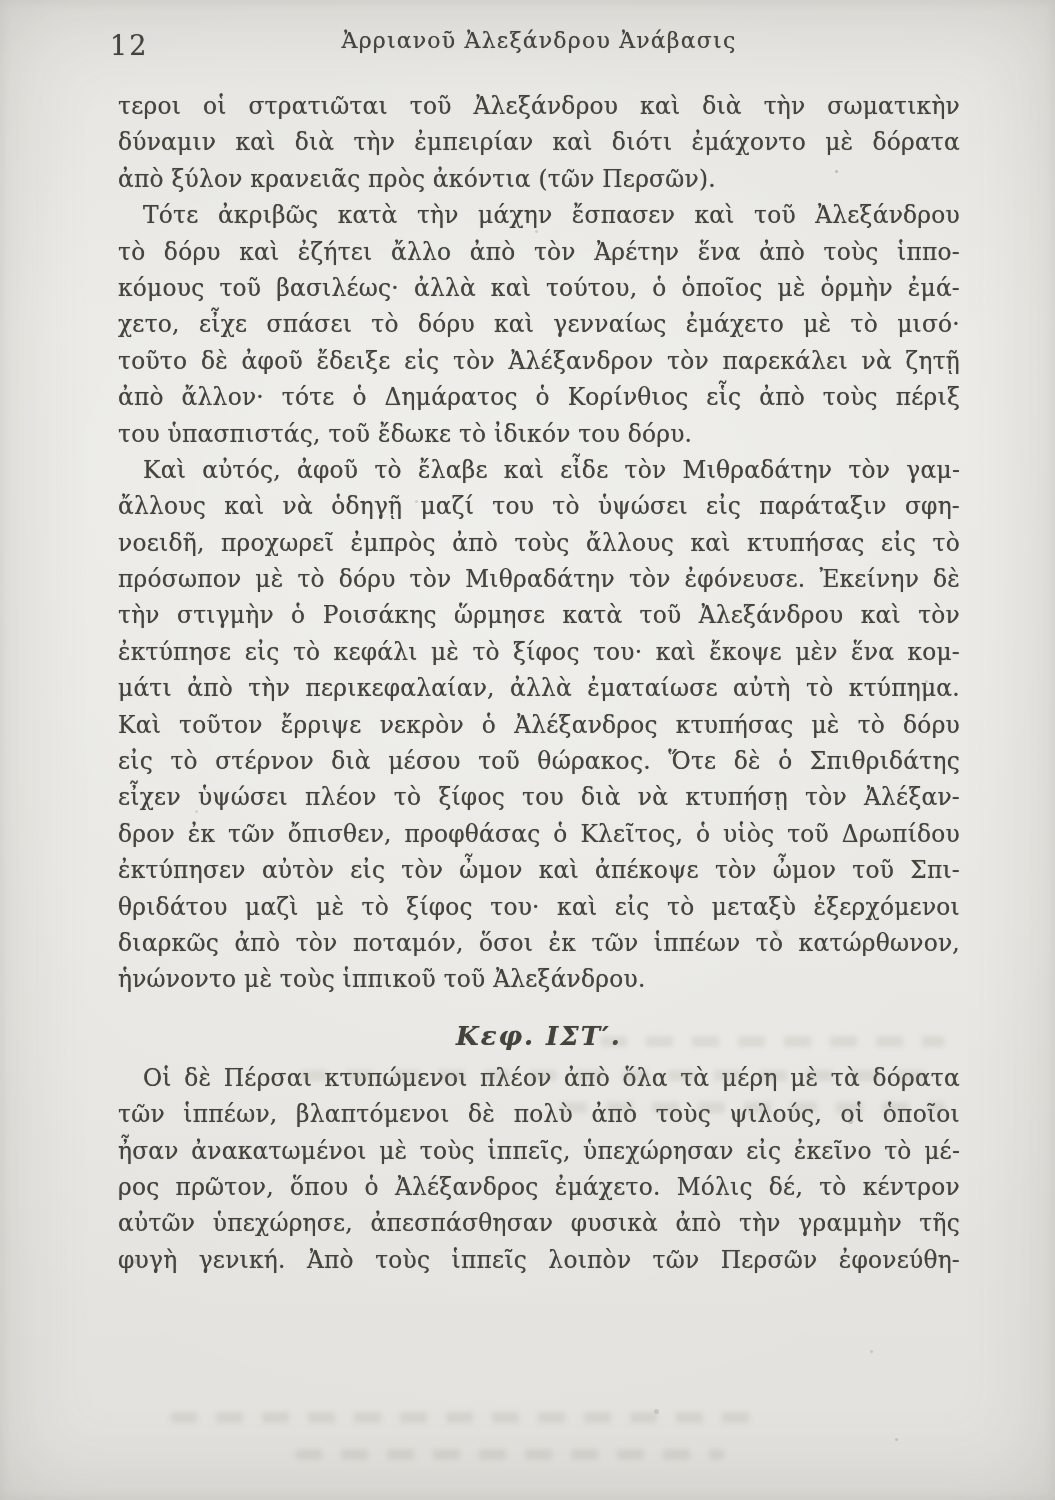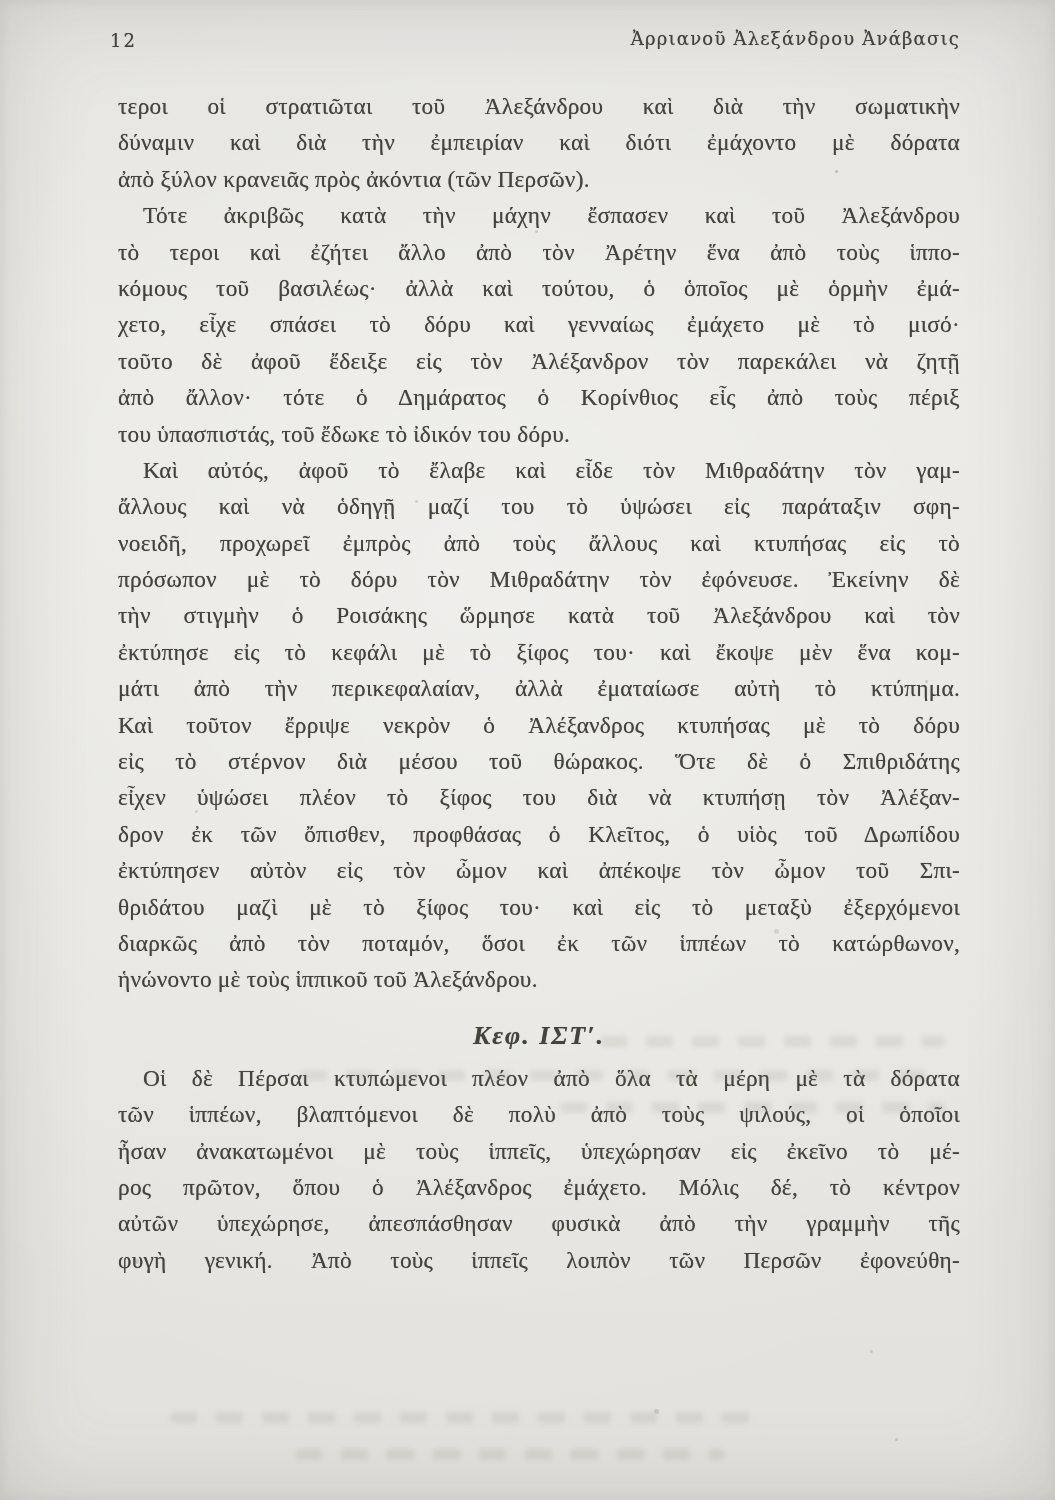--- a/index.html
+++ b/index.html
@@ -11,24 +11,24 @@
     background:
       radial-gradient(ellipse 130% 95% at 46% 38%, rgba(255,255,255,0.30), rgba(255,255,255,0) 62%),
       linear-gradient(180deg,#e3e2de 0%,#e9e8e4 22%,#e7e6e2 62%,#e2e1dd 100%);
     box-shadow: inset 0 0 90px rgba(100,97,86,0.20), inset 0 0 12px rgba(100,97,86,0.10);
     font-family:"DejaVu Serif", serif;
     color:#44433c;
   }
   .ink{ text-shadow:0 0 0.7px rgba(72,70,62,0.65); }
 
   .running-header{position:absolute; top:28px; left:118px; width:842px; height:36px;}
-  .page-number{position:absolute; left:-8px; top:2px; font-size:18px; letter-spacing:2px;}
-  .running-title{position:absolute; left:0; right:0; top:0; text-align:right; font-size:18px; letter-spacing:1.2px;}
+  .page-number{position:absolute; left:-8px; top:2px; font-size:27px; letter-spacing:2px;}
+  .running-title{position:absolute; left:0; right:0; top:0; text-align:center; font-size:22px; letter-spacing:1.2px;}
 
-  .text-column{position:absolute; left:118px; top:88px; width:842px;font-family:Liberation Serif, serif;}
+  .text-column{position:absolute; left:118px; top:88px; width:842px;}
   .line{
     height:36.4px; line-height:36.4px;
     font-size:23.3px; letter-spacing:0.25px;
     text-align:justify; text-align-last:justify;
     overflow:hidden;
   }
   .line.end{ text-align-last:left; }
   .line.ind{ padding-left:25px; }
 
   .chapter-heading{
@@ -83,21 +83,21 @@
   <div class="text-column ink">
 
     <div class="paragraph">
       <div class="line">τεροι οἱ στρατιῶται τοῦ Ἀλεξάνδρου καὶ διὰ τὴν σωματικὴν</div>
       <div class="line">δύναμιν καὶ διὰ τὴν ἐμπειρίαν καὶ διότι ἐμάχοντο μὲ δόρατα</div>
       <div class="line end">ἀπὸ ξύλον κρανειᾶς πρὸς ἀκόντια (τῶν Περσῶν).</div>
     </div>
 
     <div class="paragraph">
       <div class="line ind">Τότε ἀκριβῶς κατὰ τὴν μάχην ἔσπασεν καὶ τοῦ Ἀλεξάνδρου</div>
-      <div class="line">τὸ τεροι καὶ ἐζήτει ἄλλο ἀπὸ τὸν Ἀρέτην ἕνα ἀπὸ τοὺς ἱππο-</div>
+      <div class="line">τὸ δόρυ καὶ ἐζήτει ἄλλο ἀπὸ τὸν Ἀρέτην ἕνα ἀπὸ τοὺς ἱππο-</div>
       <div class="line">κόμους τοῦ βασιλέως· ἀλλὰ καὶ τούτου, ὁ ὁποῖος μὲ ὁρμὴν ἐμά-</div>
       <div class="line">χετο, εἶχε σπάσει τὸ δόρυ καὶ γενναίως ἐμάχετο μὲ τὸ μισό·</div>
       <div class="line">τοῦτο δὲ ἀφοῦ ἔδειξε εἰς τὸν Ἀλέξανδρον τὸν παρεκάλει νὰ ζητῇ</div>
       <div class="line">ἀπὸ ἄλλον· τότε ὁ Δημάρατος ὁ Κορίνθιος εἷς ἀπὸ τοὺς πέριξ</div>
       <div class="line end">του ὑπασπιστάς, τοῦ ἔδωκε τὸ ἰδικόν του δόρυ.</div>
     </div>
 
     <div class="paragraph">
       <div class="line ind">Καὶ αὐτός, ἀφοῦ τὸ ἔλαβε καὶ εἶδε τὸν Μιθραδάτην τὸν γαμ-</div>
       <div class="line">ἄλλους καὶ νὰ ὁδηγῇ μαζί του τὸ ὑψώσει εἰς παράταξιν σφη-</div>

